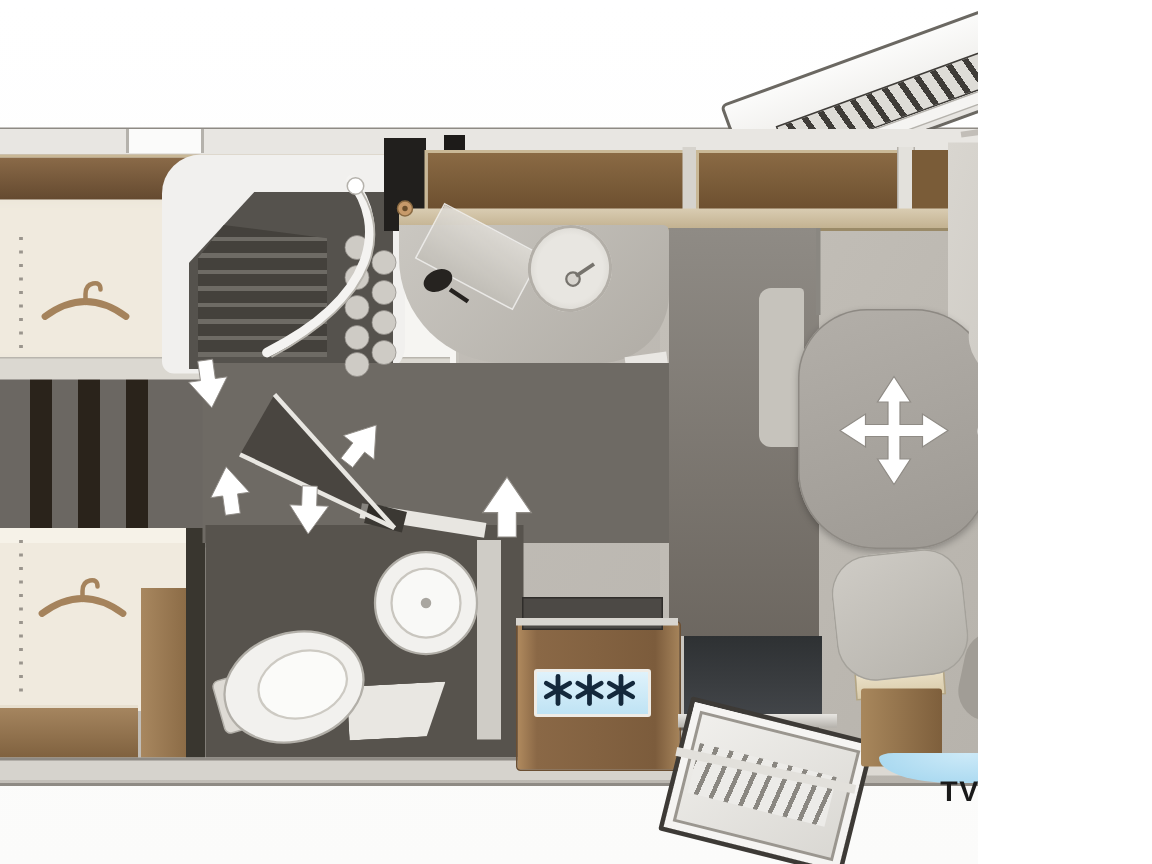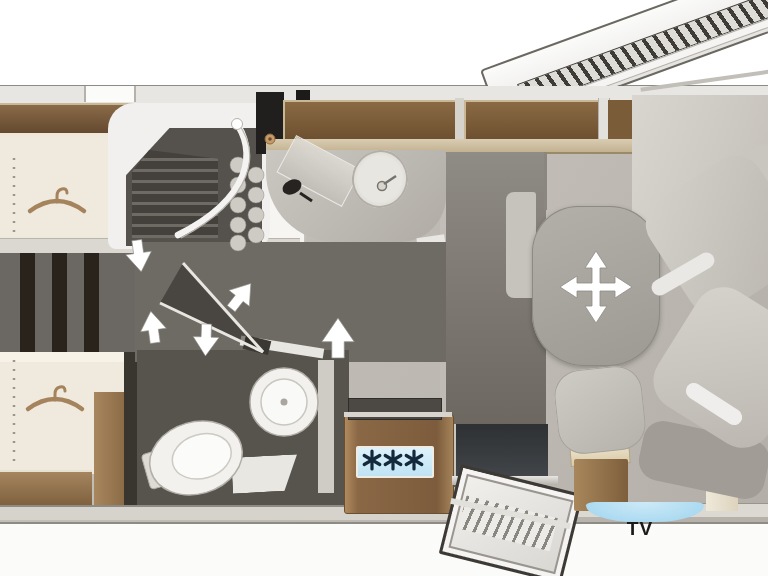--- a/index.html
+++ b/index.html
@@ -1,16 +1,16 @@
 <!DOCTYPE html>
 <html><head>
 <meta charset="utf-8">
 <style>
   html,body{margin:0;padding:0;background:#fff;font-family:"Liberation Sans",sans-serif;}
-  #stage{position:relative;width:768px;height:576px;background:linear-gradient(#ffffff,#fbfbfa);overflow:hidden;}
+  #stage{position:relative;width:652px;height:576px;background:linear-gradient(#ffffff,#fbfbfa);overflow:hidden;}
   .a{position:absolute;}
   .tv-label{font-weight:bold;font-size:19px;letter-spacing:1px;color:#1a1a1a;}
 </style>
 </head>
 <body>
 
 <div id="stage">
 
   <div class="a" style="left:-10px;top:85px;width:788px;height:435px;background:linear-gradient(120deg,#c7c3bd,#b5b1aa);border-top:2px solid #8e8a84;border-bottom:2px solid #8e8a84;"></div>
 

